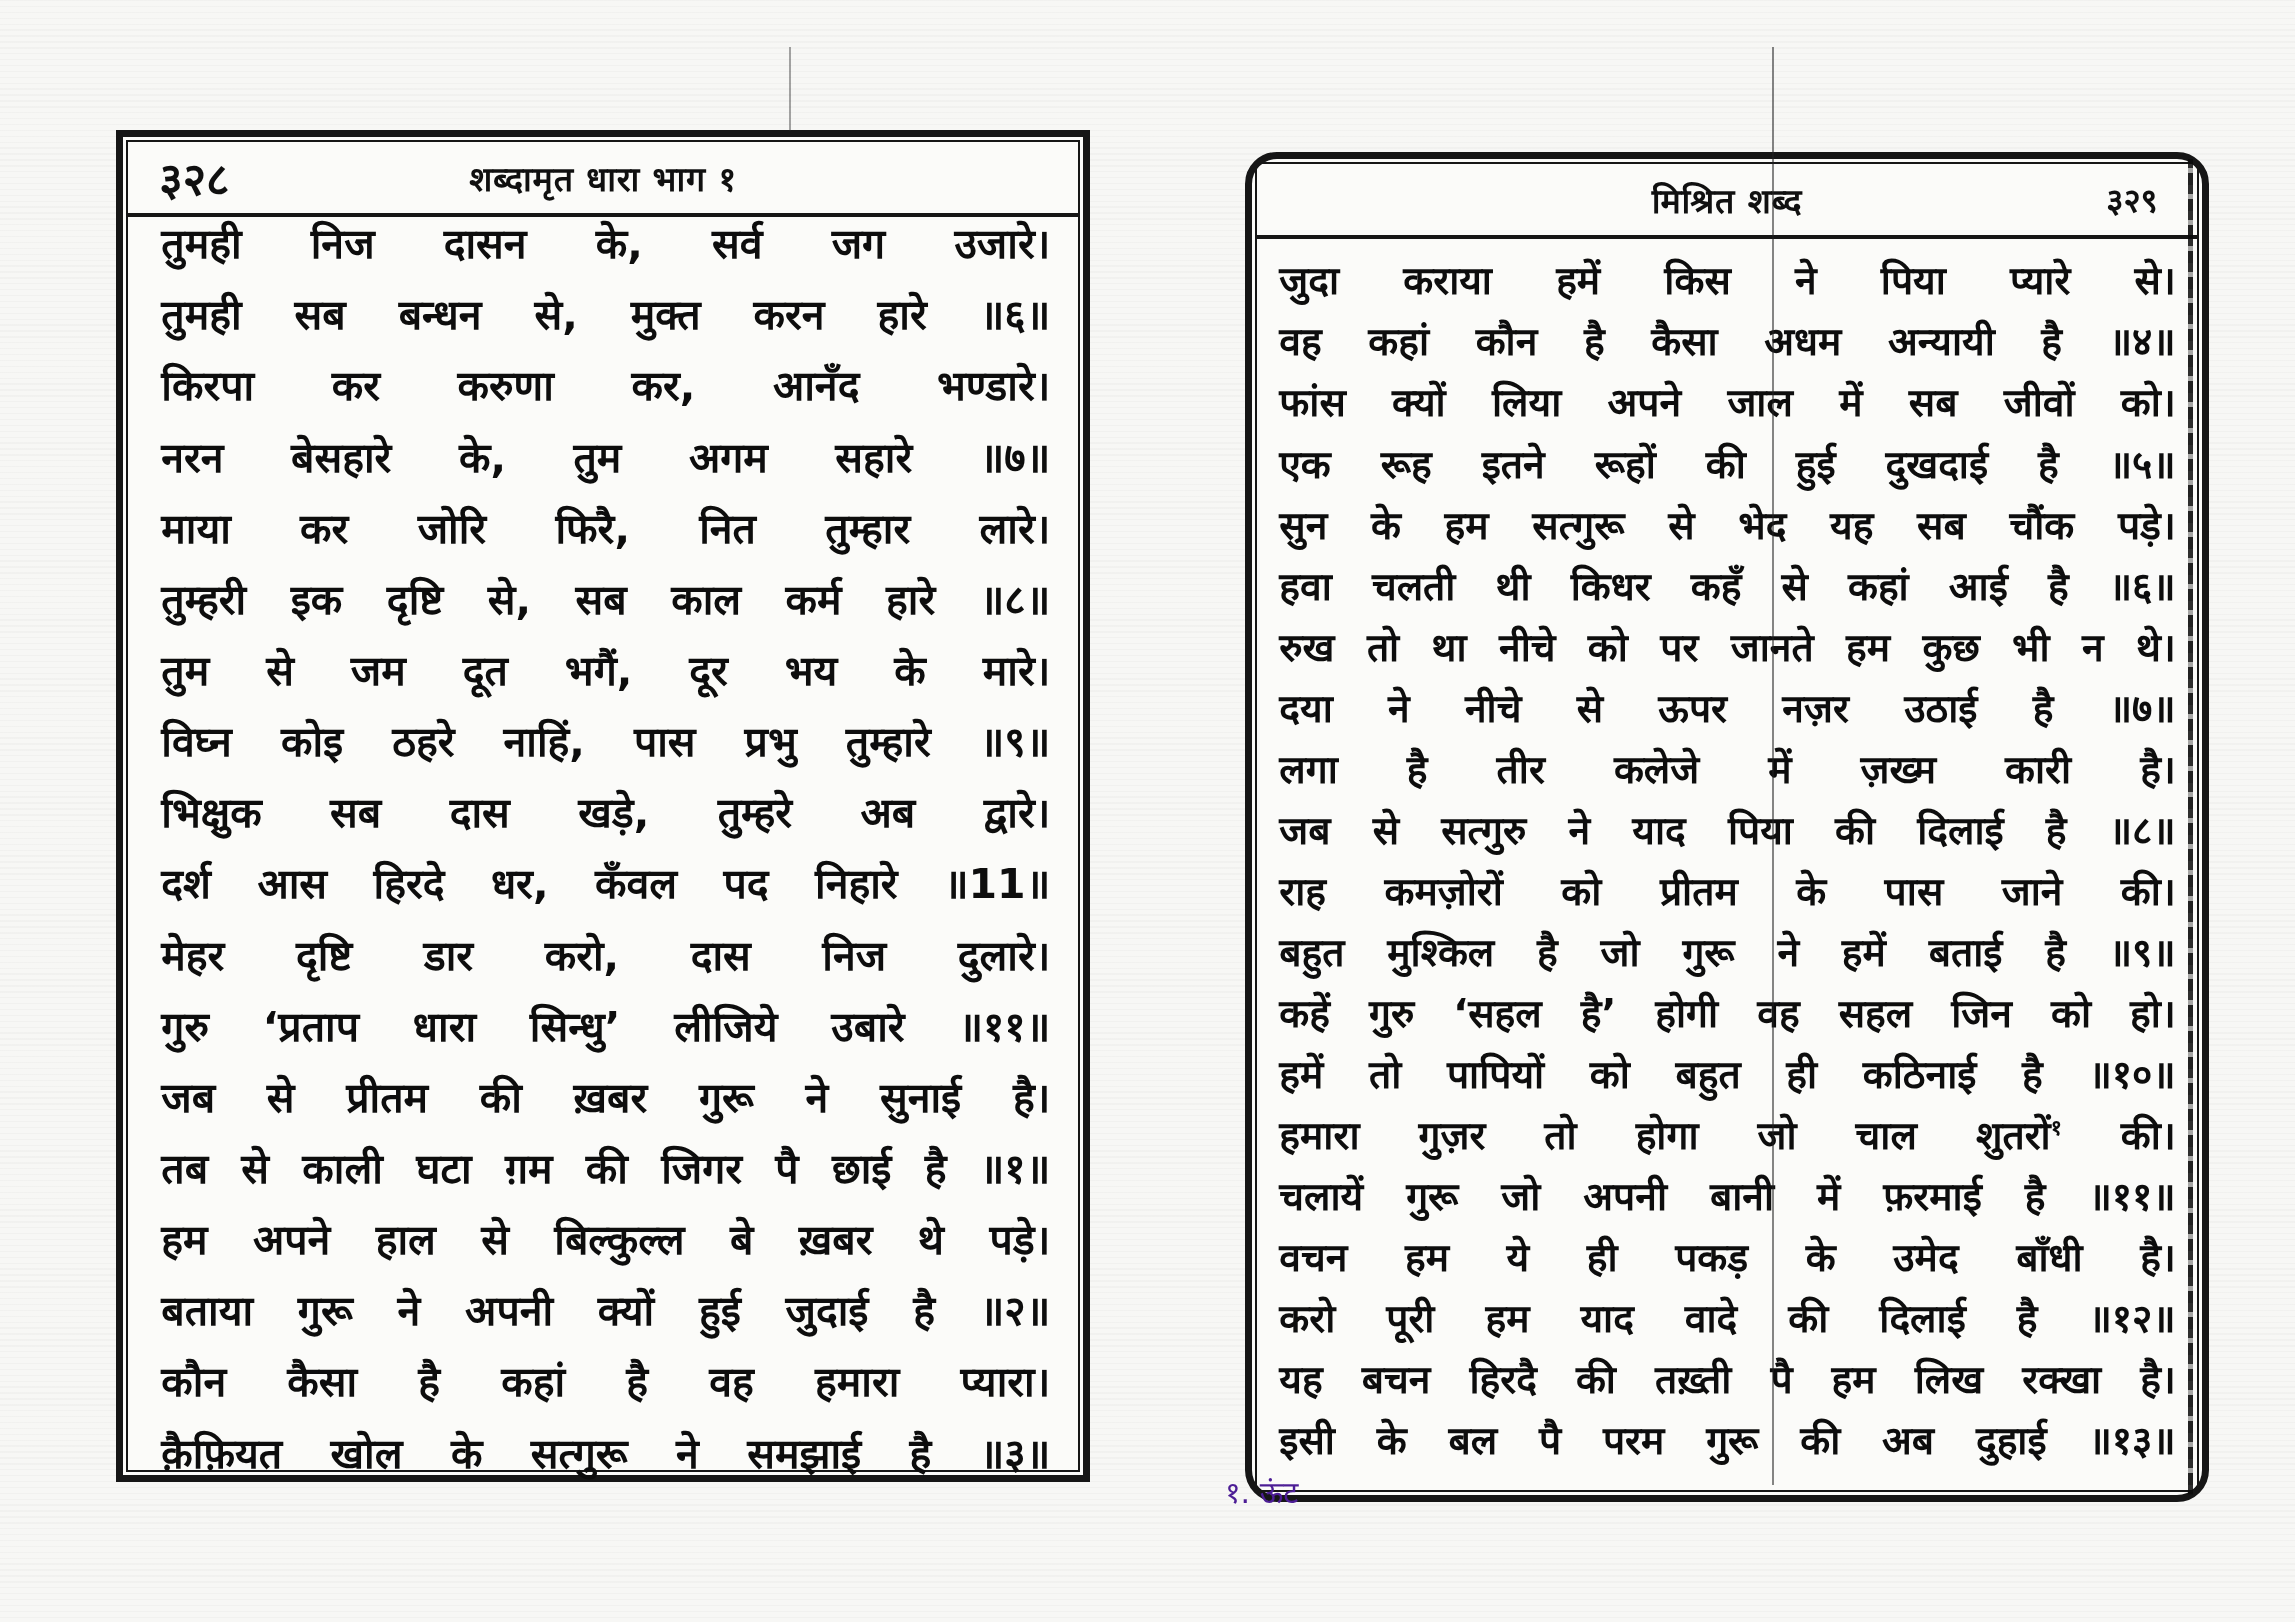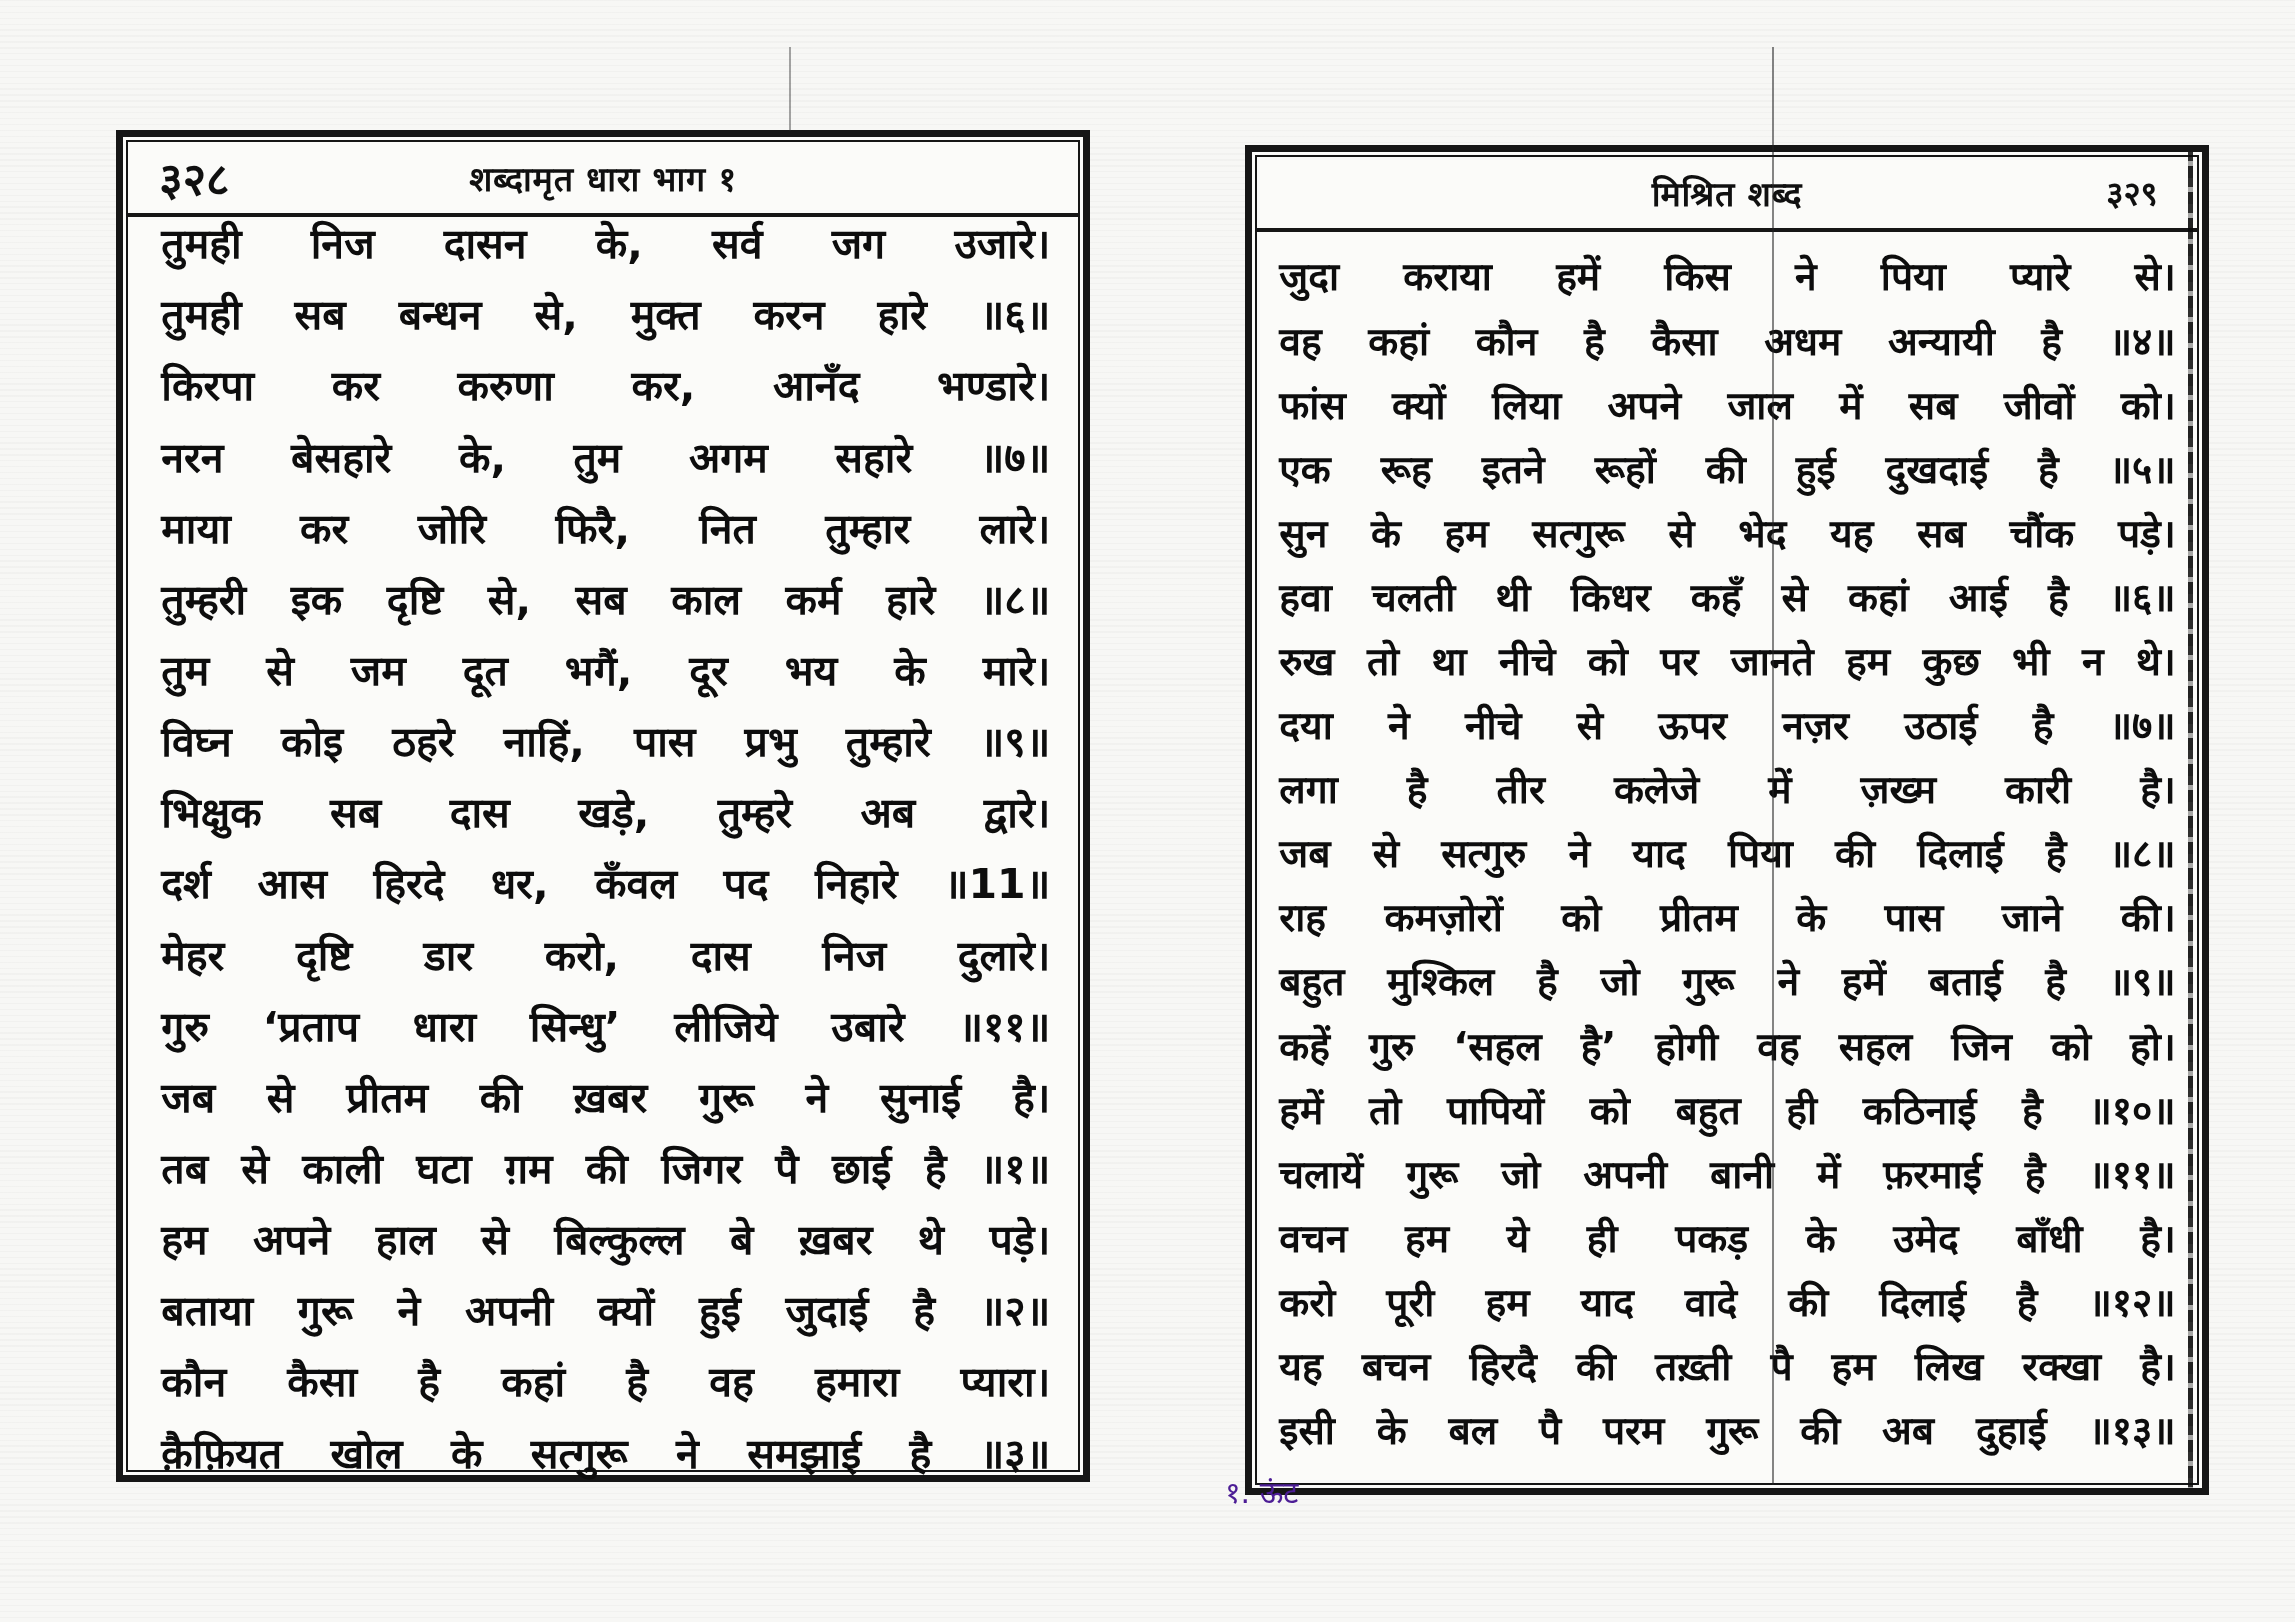--- a/index.html
+++ b/index.html
@@ -106,41 +106,42 @@
           <div class="verse-line">जब से प्रीतम की ख़बर गुरू ने सुनाई है।</div>
           <div class="verse-line">तब से काली घटा ग़म की जिगर पै छाई है ॥१॥</div>
           <div class="verse-line">हम अपने हाल से बिल्कुल्ल बे ख़बर थे पड़े।</div>
           <div class="verse-line">बताया गुरू ने अपनी क्यों हुई जुदाई है ॥२॥</div>
           <div class="verse-line">कौन कैसा है कहां है वह हमारा प्यारा।</div>
           <div class="verse-line">क़ैफ़ियत खोल के सत्गुरू ने समझाई है ॥३॥</div>
         </div>
     </div>
   </div>
 
-  <div class="page" style="left:1245px; top:145px; width:950px; height:1336px;">
+  <div class="page" style="left:1245px; top:152px; width:950px; height:1336px;border-radius:32px;">
     <div class="page-inner">
       <div class="page-header">
         <span class="hdr-title">मिश्रित शब्द</span>
         <span class="hdr-num-right">३२९</span>
       </div>
       <div class="page-body right-body" id="right-body">
           <div class="verse-line">जुदा कराया हमें किस ने पिया प्यारे से।</div>
           <div class="verse-line">वह कहां कौन है कैसा अधम अन्यायी है ॥४॥</div>
           <div class="verse-line">फांस क्यों लिया अपने जाल में सब जीवों को।</div>
           <div class="verse-line">एक रूह इतने रूहों की हुई दुखदाई है ॥५॥</div>
           <div class="verse-line">सुन के हम सत्गुरू से भेद यह सब चौंक पड़े।</div>
           <div class="verse-line">हवा चलती थी किधर कहँ से कहां आई है ॥६॥</div>
           <div class="verse-line">रुख तो था नीचे को पर जानते हम कुछ भी न थे।</div>
           <div class="verse-line">दया ने नीचे से ऊपर नज़र उठाई है ॥७॥</div>
           <div class="verse-line">लगा है तीर कलेजे में ज़ख्म कारी है।</div>
           <div class="verse-line">जब से सत्गुरु ने याद पिया की दिलाई है ॥८॥</div>
           <div class="verse-line">राह कमज़ोरों को प्रीतम के पास जाने की।</div>
           <div class="verse-line">बहुत मुश्किल है जो गुरू ने हमें बताई है ॥९॥</div>
           <div class="verse-line">कहें गुरु ‘सहल है’ होगी वह सहल जिन को हो।</div>
           <div class="verse-line">हमें तो पापियों को बहुत ही कठिनाई है ॥१०॥</div>
+          <div class="verse-line"><span>हमारा गुज़र तो होगा जो चाल शुतरों</span><sup class="fn-mark">१</sup><span> की।</span></div>
           <div class="verse-line">चलायें गुरू जो अपनी बानी में फ़रमाई है ॥११॥</div>
           <div class="verse-line">वचन हम ये ही पकड़ के उमेद बाँधी है।</div>
           <div class="verse-line">करो पूरी हम याद वादे की दिलाई है ॥१२॥</div>
           <div class="verse-line">यह बचन हिरदै की तख़्ती पै हम लिख रक्खा है।</div>
           <div class="verse-line">इसी के बल पै परम गुरू की अब दुहाई ॥१३॥</div>
         </div>
     </div>
     <div class="scan-edge"></div>
   </div>
 

